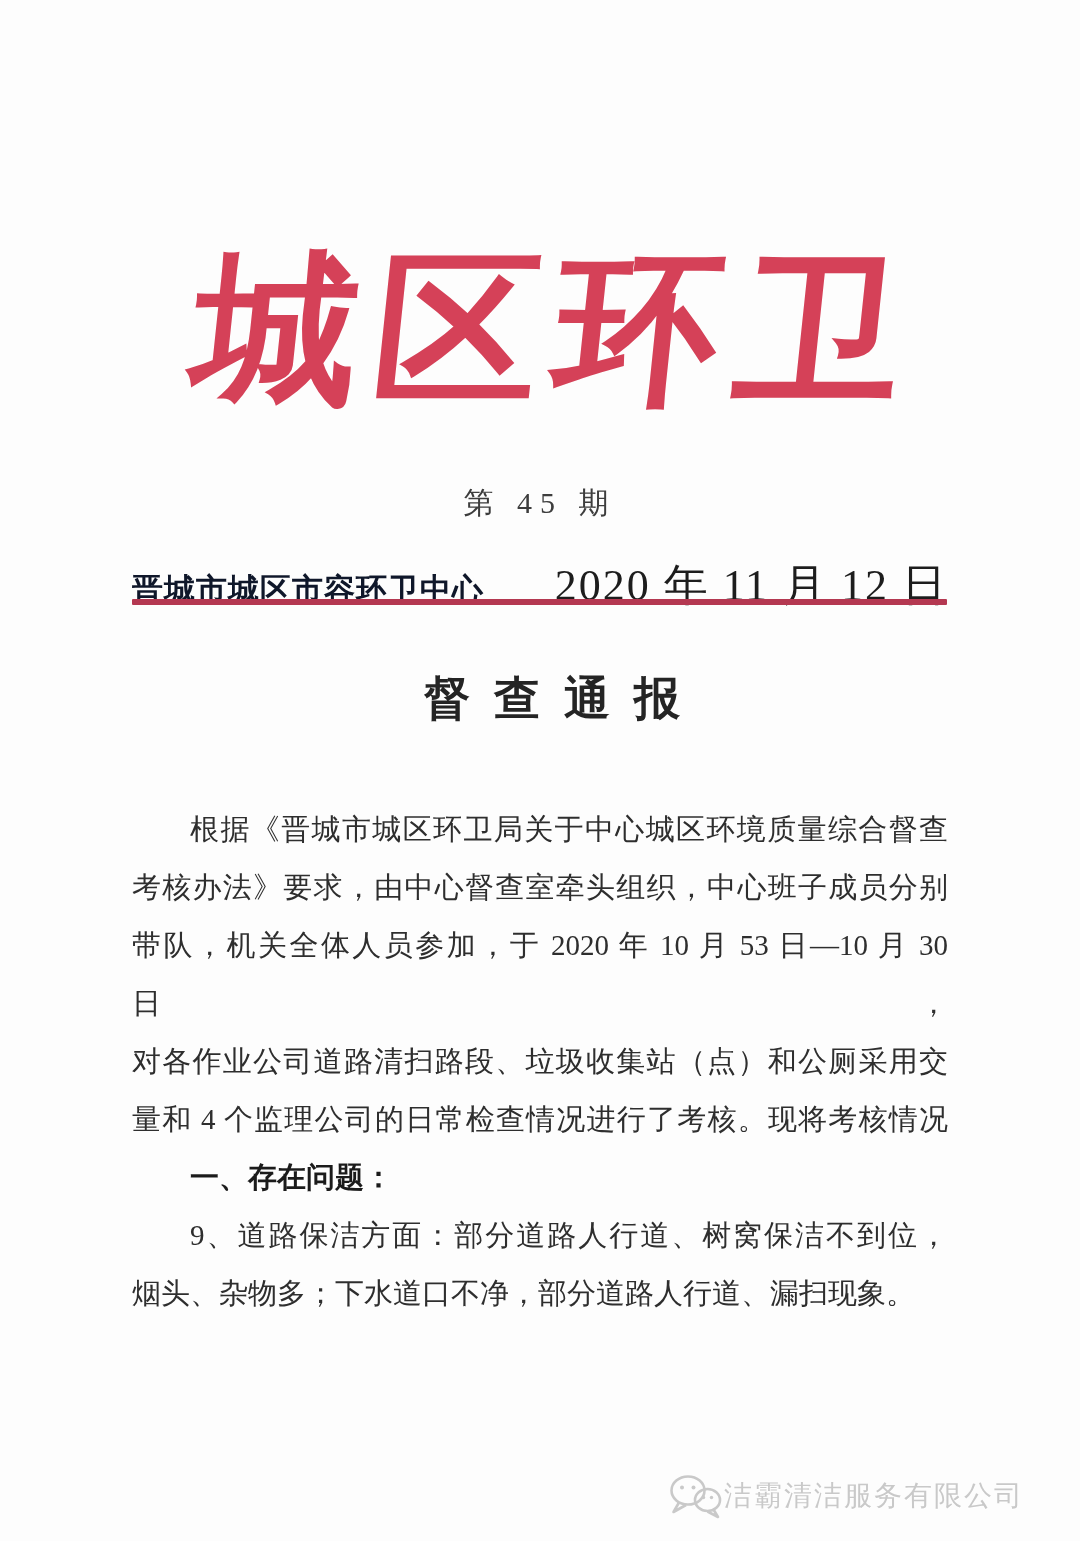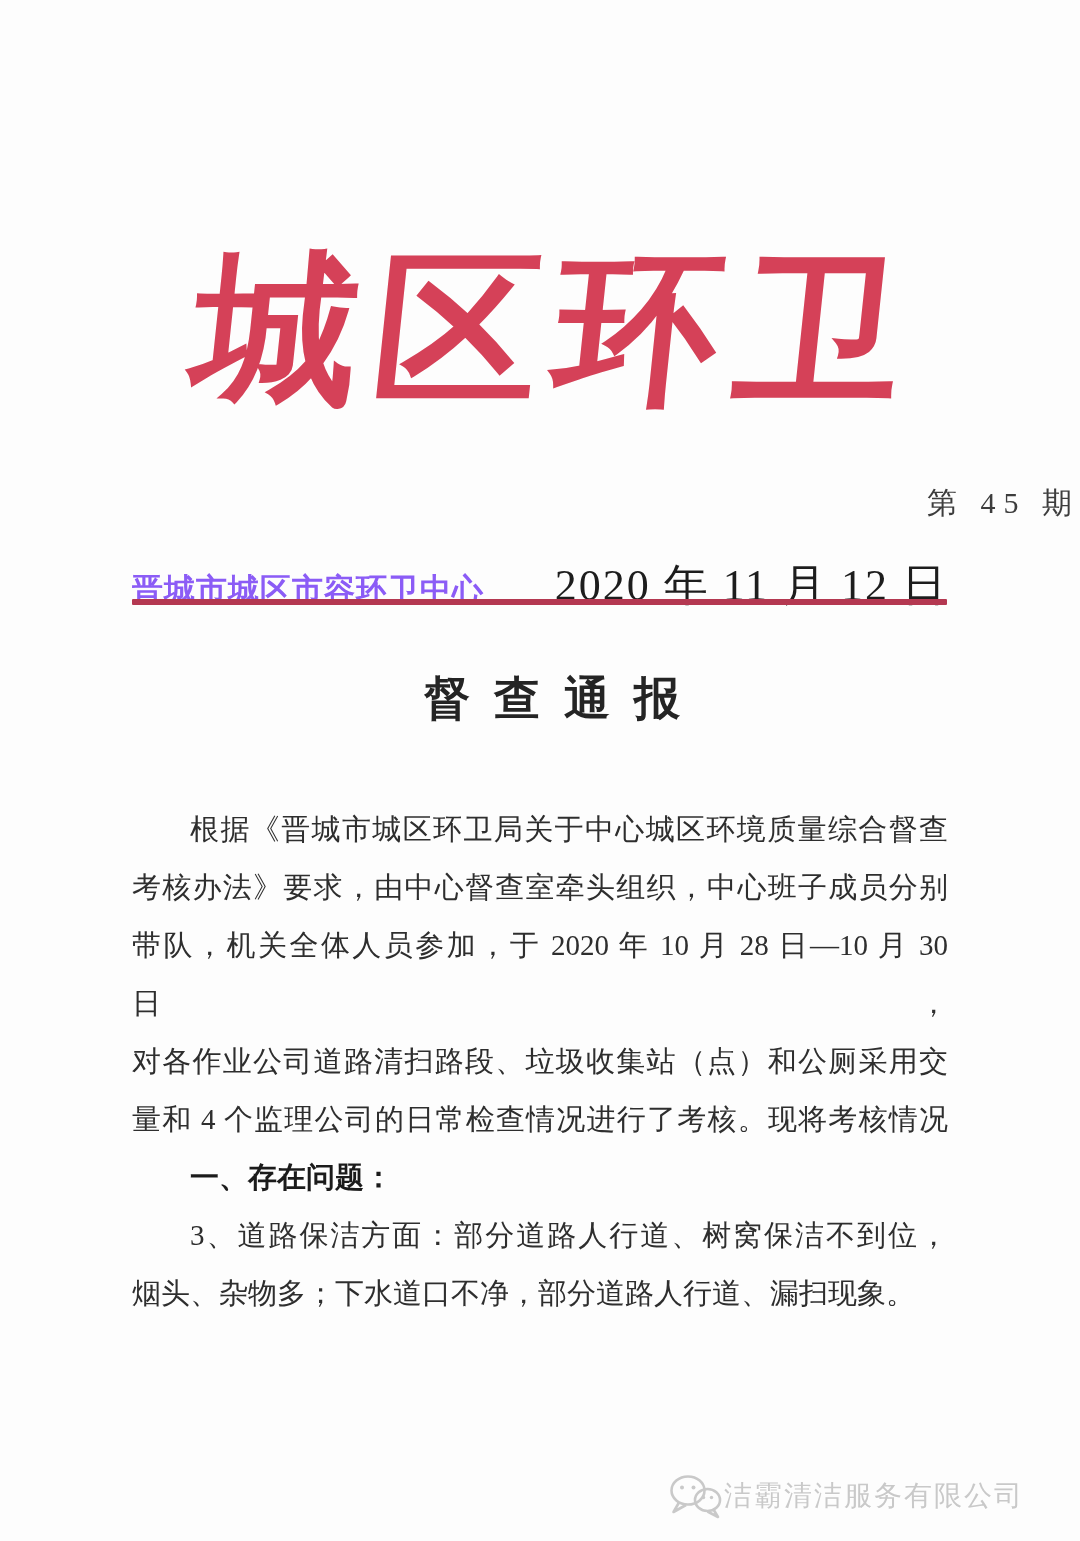--- a/index.html
+++ b/index.html
@@ -34,41 +34,41 @@
     transform: skewX(-6deg);
     font-family: "Liberation Serif", "DejaVu Serif", serif;
   }
 
   
   .issue {
     position: absolute;
     top: 483px;
     left: 0;
     width: 100%;
-    text-align: right;
+    text-align: center;
     font-size: 30px;
     letter-spacing: 8px;
     color: #3d3d3d;
   }
 
   
   .header-row {
     position: absolute;
     left: 132px;
     width: 816px;
     top: 556px;
     display: flex;
     justify-content: space-between;
     align-items: baseline;
   }
   .org {
     font-family: "Liberation Sans", "DejaVu Sans", sans-serif;
     font-weight: 700;
     font-size: 31px;
-    color: #8b5cf6;
+    color: #0f172a;
     letter-spacing: 1px;
   }
   .date {
     font-size: 44px;
     color: #1d1d1d;
     letter-spacing: 2px;
   }
 
   
   .red-rule {
@@ -154,25 +154,25 @@
     <span class="date">2020 年 11 月 12 日</span>
   </div>
 
   <div class="red-rule"></div>
 
   <h1 class="doc-title">督查通报</h1>
 
   <div class="body-text">
       <div class="line fill indent">根据《晋城市城区环卫局关于中心城区环境质量综合督查</div>
       <div class="line fill">考核办法》要求，由中心督查室牵头组织，中心班子成员分别</div>
-      <div class="line fill">带队，机关全体人员参加，于 2020 年 10 月 28 日—10 月 30 日，</div>
+      <div class="line fill">带队，机关全体人员参加，于 2020 年 10 月 53 日—10 月 30 日，</div>
       <div class="line fill">对各作业公司道路清扫路段、垃圾收集站（点）和公厕采用交</div>
       <div class="line fill">量和 4 个监理公司的日常检查情况进行了考核。现将考核情况</div>
       <div class="line indent bold">一、存在问题：</div>
-      <div class="line fill indent">3、道路保洁方面：部分道路人行道、树窝保洁不到位，</div>
+      <div class="line fill indent">9、道路保洁方面：部分道路人行道、树窝保洁不到位，</div>
       <div class="line">烟头、杂物多；下水道口不净，部分道路人行道、漏扫现象。</div>
     </div>
 
   <div class="watermark">
     <span>
       <svg width="54" height="46" viewBox="0 0 54 46" fill="none" xmlns="http://www.w3.org/2000/svg">
         <ellipse cx="20" cy="17.5" rx="16.5" ry="14" stroke="#c9c9c9" stroke-width="2.6"></ellipse>
         <path d="M11 29.5 L5.5 39 L18 32" stroke="#c9c9c9" stroke-width="2.6" fill="none" stroke-linejoin="round"></path>
         <circle cx="14" cy="14.5" r="2" fill="#c9c9c9"></circle>
         <circle cx="25.5" cy="14.5" r="2" fill="#c9c9c9"></circle>

